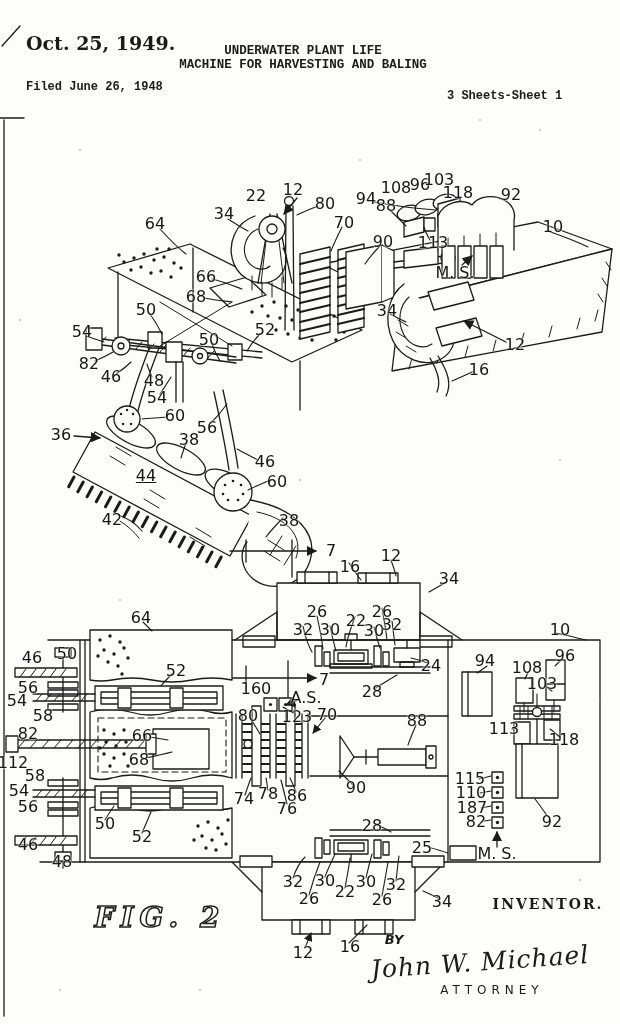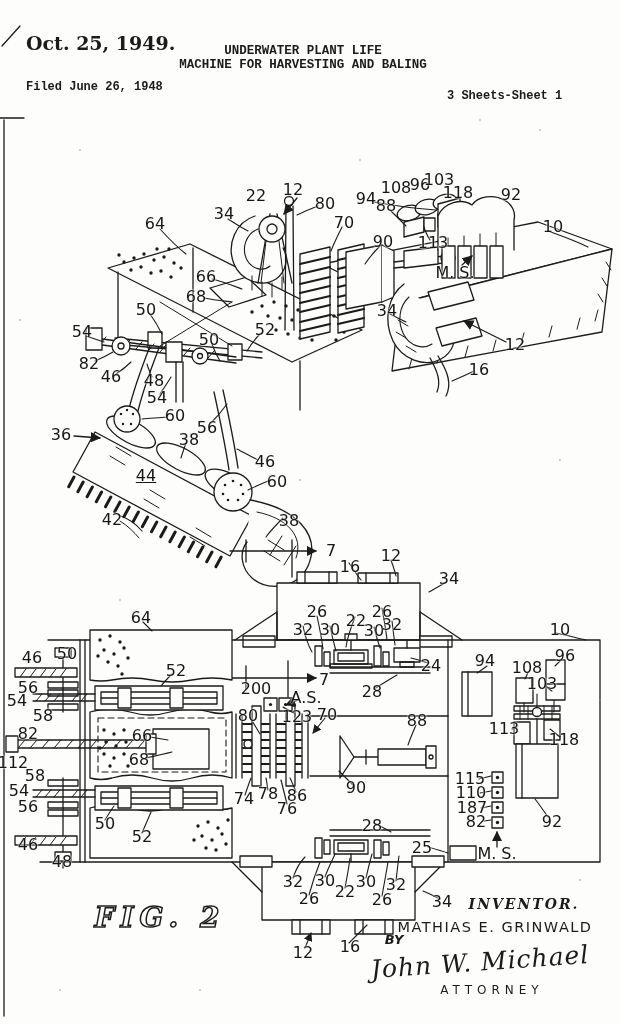--- a/index.html
+++ b/index.html
@@ -22,22 +22,22 @@
   
   .fig-caption{position:absolute;transform:translate(-50%,-50%);
       font-family:"DejaVu Serif",serif;font-style:italic;font-weight:bold;
       font-size:28px;letter-spacing:6px;color:#1a1a1a;white-space:nowrap;}
   @supports (-webkit-text-stroke:1px #000){
     .fig-caption{-webkit-text-stroke:1.5px #1a1a1a;color:transparent;}
   }
   .cap1{left:488px;top:441px;}
   .cap2{left:160px;top:917px;}
   
-  .sig-inventor{left:524px;top:904px;transform:translate(-50%,-50%);
-      font-family:"DejaVu Serif",serif;font-style:italic;font-size:14px;letter-spacing:2px;font-weight:bold;}
+  .sig-inventor{left:548px;top:904px;transform:translate(-50%,-50%);
+      font-family:"DejaVu Serif",serif;font-size:14px;letter-spacing:2px;font-weight:bold;}
   .sig-name{left:495px;top:927px;transform:translate(-50%,-50%);
       font-family:"DejaVu Sans",sans-serif;font-size:14.5px;letter-spacing:1.5px;font-weight:500;white-space:nowrap;}
   .sig-by{left:394px;top:939px;transform:translate(-50%,-50%);
       font-family:"DejaVu Sans",sans-serif;font-style:italic;font-weight:bold;font-size:13px;}
   .sig-script{left:480px;top:962px;transform:translate(-50%,-50%) rotate(-4deg);
       font-family:"DejaVu Serif",serif;font-style:italic;font-size:25px;letter-spacing:1px;white-space:nowrap;}
   .sig-att{left:492px;top:990px;transform:translate(-50%,-50%);
       font-family:"DejaVu Sans",sans-serif;font-size:12px;letter-spacing:5px;font-weight:500;}
   svg{position:absolute;left:0;top:0;}
 </style>
@@ -605,21 +605,21 @@
       <div class="ref-label" style="left: 13px; top: 763px;">112</div>
       <div class="ref-label" style="left: 142px; top: 736px;">66</div>
       <div class="ref-label" style="left: 139px; top: 760px;">68</div>
       <div class="ref-label" style="left: 35px; top: 776px;">58</div>
       <div class="ref-label" style="left: 19px; top: 791px;">54</div>
       <div class="ref-label" style="left: 28px; top: 807px;">56</div>
       <div class="ref-label" style="left: 28px; top: 845px;">46</div>
       <div class="ref-label" style="left: 62px; top: 862px;">48</div>
       <div class="ref-label" style="left: 105px; top: 824px;">50</div>
       <div class="ref-label" style="left: 142px; top: 837px;">52</div>
-      <div class="ref-label" style="left: 256px; top: 689px;">200</div>
+      <div class="ref-label" style="left: 256px; top: 689px;">160</div>
       <div class="ref-label" style="left: 306px; top: 698px;">A.S.</div>
       <div class="ref-label" style="left: 297px; top: 717px;">123</div>
       <div class="ref-label" style="left: 248px; top: 716px;">80</div>
       <div class="ref-label" style="left: 327px; top: 715px;">70</div>
       <div class="ref-label" style="left: 417px; top: 721px;">88</div>
       <div class="ref-label" style="left: 244px; top: 799px;">74</div>
       <div class="ref-label" style="left: 268px; top: 794px;">78</div>
       <div class="ref-label" style="left: 297px; top: 796px;">86</div>
       <div class="ref-label" style="left: 287px; top: 809px;">76</div>
       <div class="ref-label" style="left: 356px; top: 788px;">90</div>
@@ -644,18 +644,17 @@
       <div class="ref-label" style="left: 345px; top: 892px;">22</div>
       <div class="ref-label" style="left: 366px; top: 882px;">30</div>
       <div class="ref-label" style="left: 382px; top: 900px;">26</div>
       <div class="ref-label" style="left: 396px; top: 885px;">32</div>
       <div class="ref-label" style="left: 442px; top: 902px;">34</div>
       <div class="ref-label" style="left: 303px; top: 953px;">12</div>
       <div class="ref-label" style="left: 350px; top: 947px;">16</div>
     </div>
 
   <div class="abs sig-inventor">INVENTOR.</div>
-  <div class="abs sig-name">MATHIAS E. GRINWALD</div>
   <div class="abs sig-by">BY</div>
   <div class="abs sig-script">John W. Michael</div>
   <div class="abs sig-att">ATTORNEY</div>
 
 </div>
 
 </body></html>

